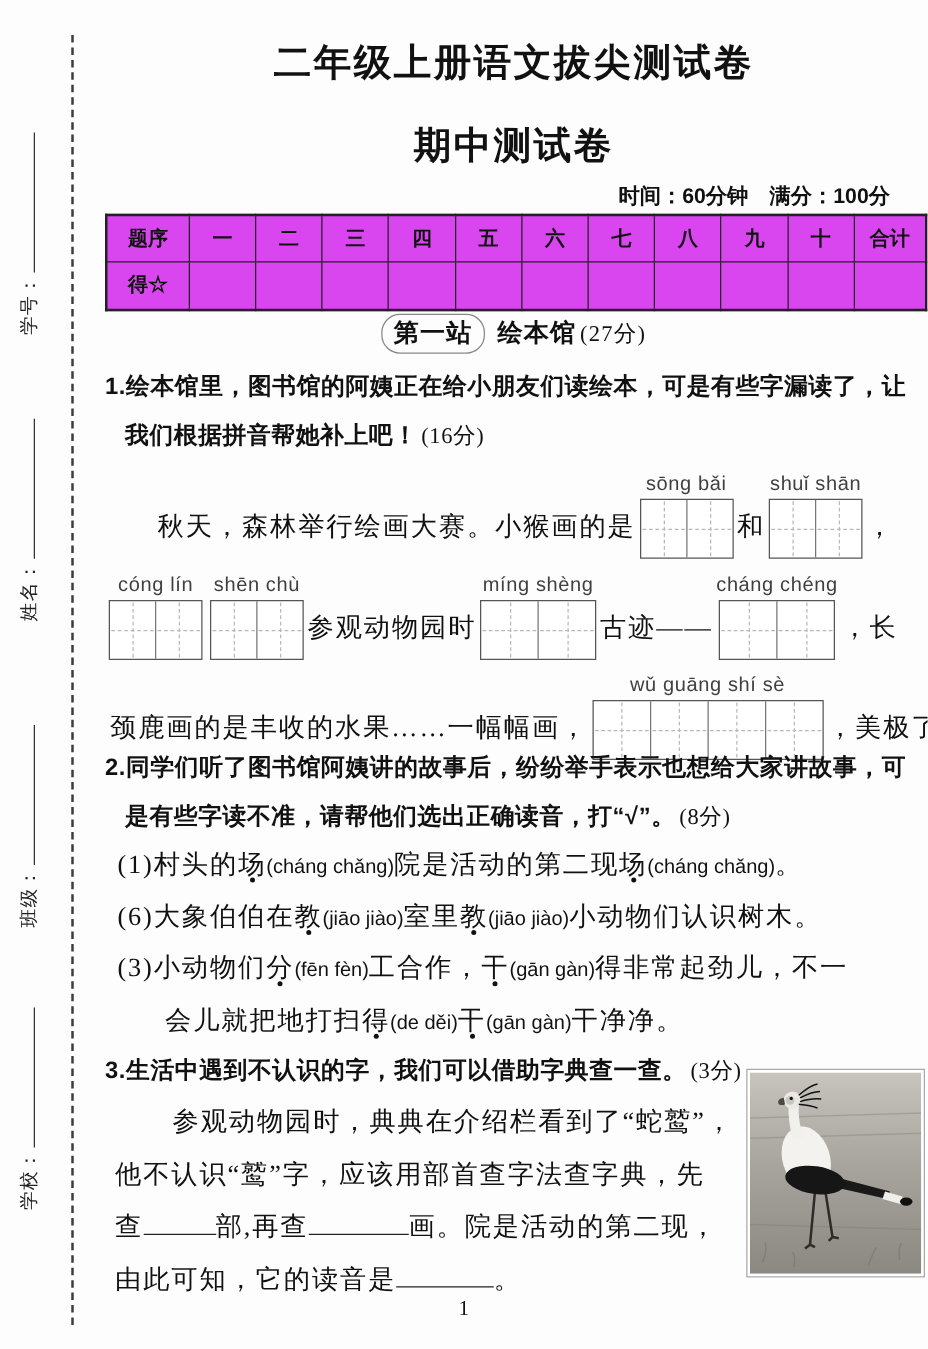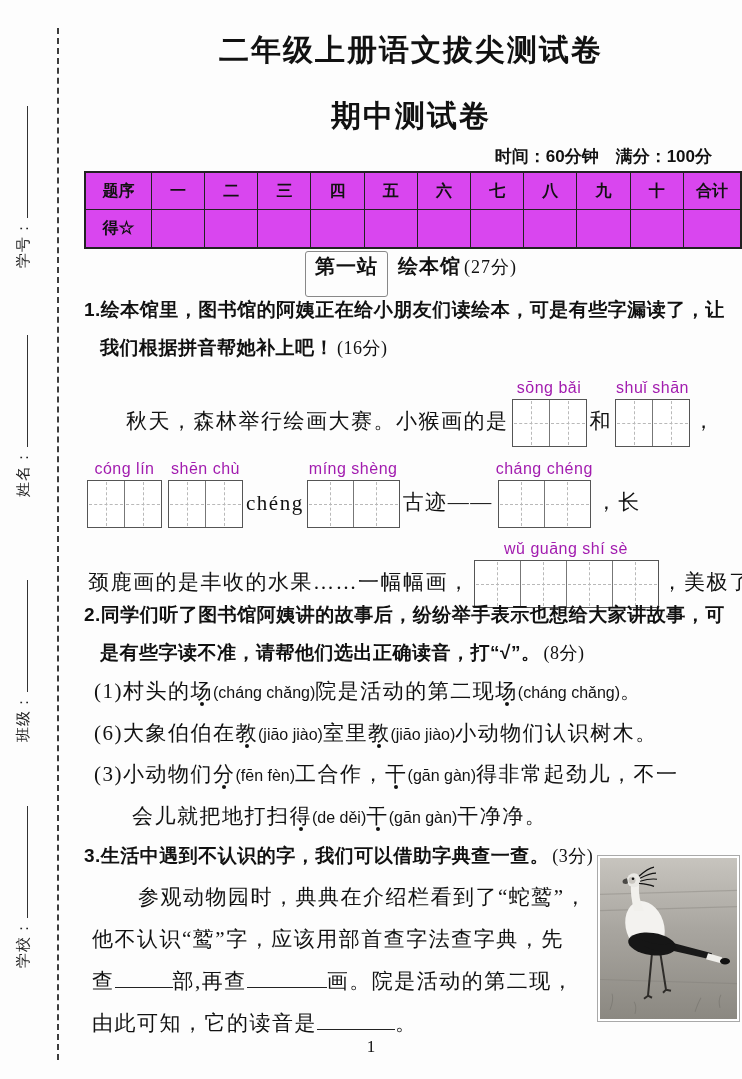--- a/index.html
+++ b/index.html
@@ -20,32 +20,32 @@
   .info { position:absolute; top:145px; right:30px; font-size:17px; font-weight:700; }
 
   table.score { position:absolute; top:171px; left:84px; border-collapse:collapse; border:2px solid #222; background:#d946ef; }
   table.score td { border:1px solid #222; text-align:center; font-weight:700; font-size:16px; padding:0; }
   table.score tr:first-child td { height:36px; }
   table.score tr:last-child td { height:37px; }
   .c-first { width:66px; } .c-mid { width:53px; } .c-last { width:57px;border-radius:13px; }
 
   .section-head { position:absolute; top:251px; left:84px; width:654px; text-align:center;
     font-size:20px; font-weight:700; letter-spacing:1px; }
-  .station-badge { display:inline-block; border:1.5px solid #888; border-radius:3px; padding:1px 9px 16px; margin-right:10px; }
+  .station-badge { display:inline-block; border:1.5px solid #888; border-radius:15px; padding:1px 9px 2px; margin-right:10px; }
   .sec-points, .stem-points { font-family:"Liberation Serif", serif; font-weight:400; font-size:18px; margin-left:3px; }
 
   .stem { position:absolute; font-size:19px; font-weight:700; letter-spacing:0.5px; white-space:nowrap; line-height:26px; }
 
   .fill-row { position:absolute; display:flex; align-items:flex-end; white-space:nowrap; }
   .fill-row .t-kai { padding-bottom:12px; }
   .t-kai { font-family:"Liberation Serif", serif; font-size:21px; letter-spacing:1.5px;margin-top:47px; }
   .t-py { font-family:"Liberation Sans", sans-serif; font-size:16px; letter-spacing:0; }
 
   .grid-unit { display:inline-flex; flex-direction:column; align-items:center; margin:0 3px; }
-  .grid-pinyin { font-size:16px; letter-spacing:0.5px; margin-bottom:2px; color:#a21caf; }
+  .grid-pinyin { font-size:16px; letter-spacing:0.5px; margin-bottom:2px; color:#404040; }
   .fill-grid { display:flex; border:1.5px solid #555; background:#fff; }
   .fill-grid .cell { width:36px; height:46px; border-right:1px solid #777; position:relative; }
   .fill-grid .cell:last-child { border-right:none; }
   .fill-grid .cell::before { content:""; position:absolute; left:1px; right:1px; top:50%; border-top:1px dashed #b9b9b9; }
   .fill-grid .cell::after  { content:""; position:absolute; top:1px; bottom:1px; left:50%; border-left:1px dashed #b9b9b9; }
   .fill-grid.wide .cell { width:45px; }
 
   .q-line { position:absolute; white-space:nowrap; line-height:28px; }
   .q-line .t-kai { font-size:21px; }
   .em-dot { position:relative; }
@@ -149,21 +149,21 @@
         <span class="cell"></span>
       </span>
     </span>
     <span class="grid-unit">
       <span class="grid-pinyin">shēn chù</span>
       <span class="fill-grid">
         <span class="cell"></span>
         <span class="cell"></span>
       </span>
     </span>
-    <span class="t-kai">chéng</span>
+    <span class="t-kai">参观动物园时</span>
     <span class="grid-unit">
       <span class="grid-pinyin">míng shèng</span>
       <span class="fill-grid wide">
         <span class="cell"></span>
         <span class="cell"></span>
       </span>
     </span>
     <span class="t-kai">古迹——</span>
     <span class="grid-unit">
       <span class="grid-pinyin">cháng chéng</span>

